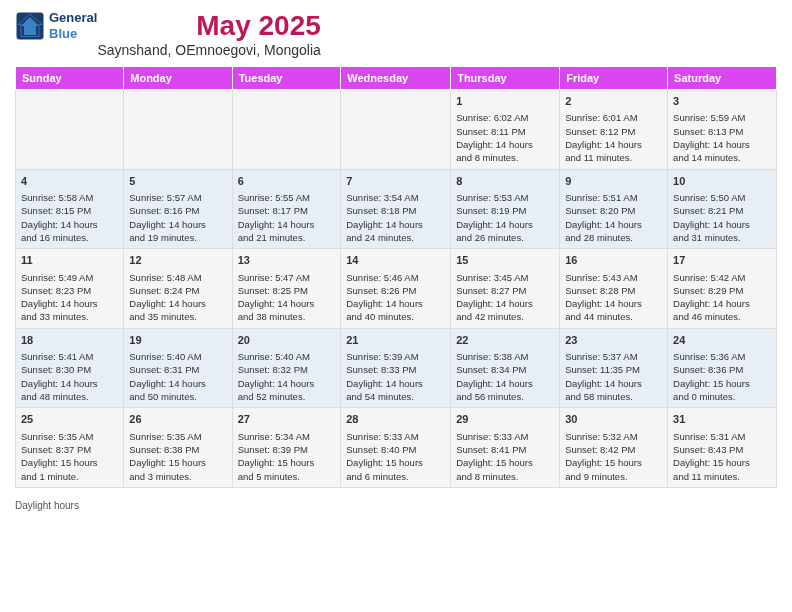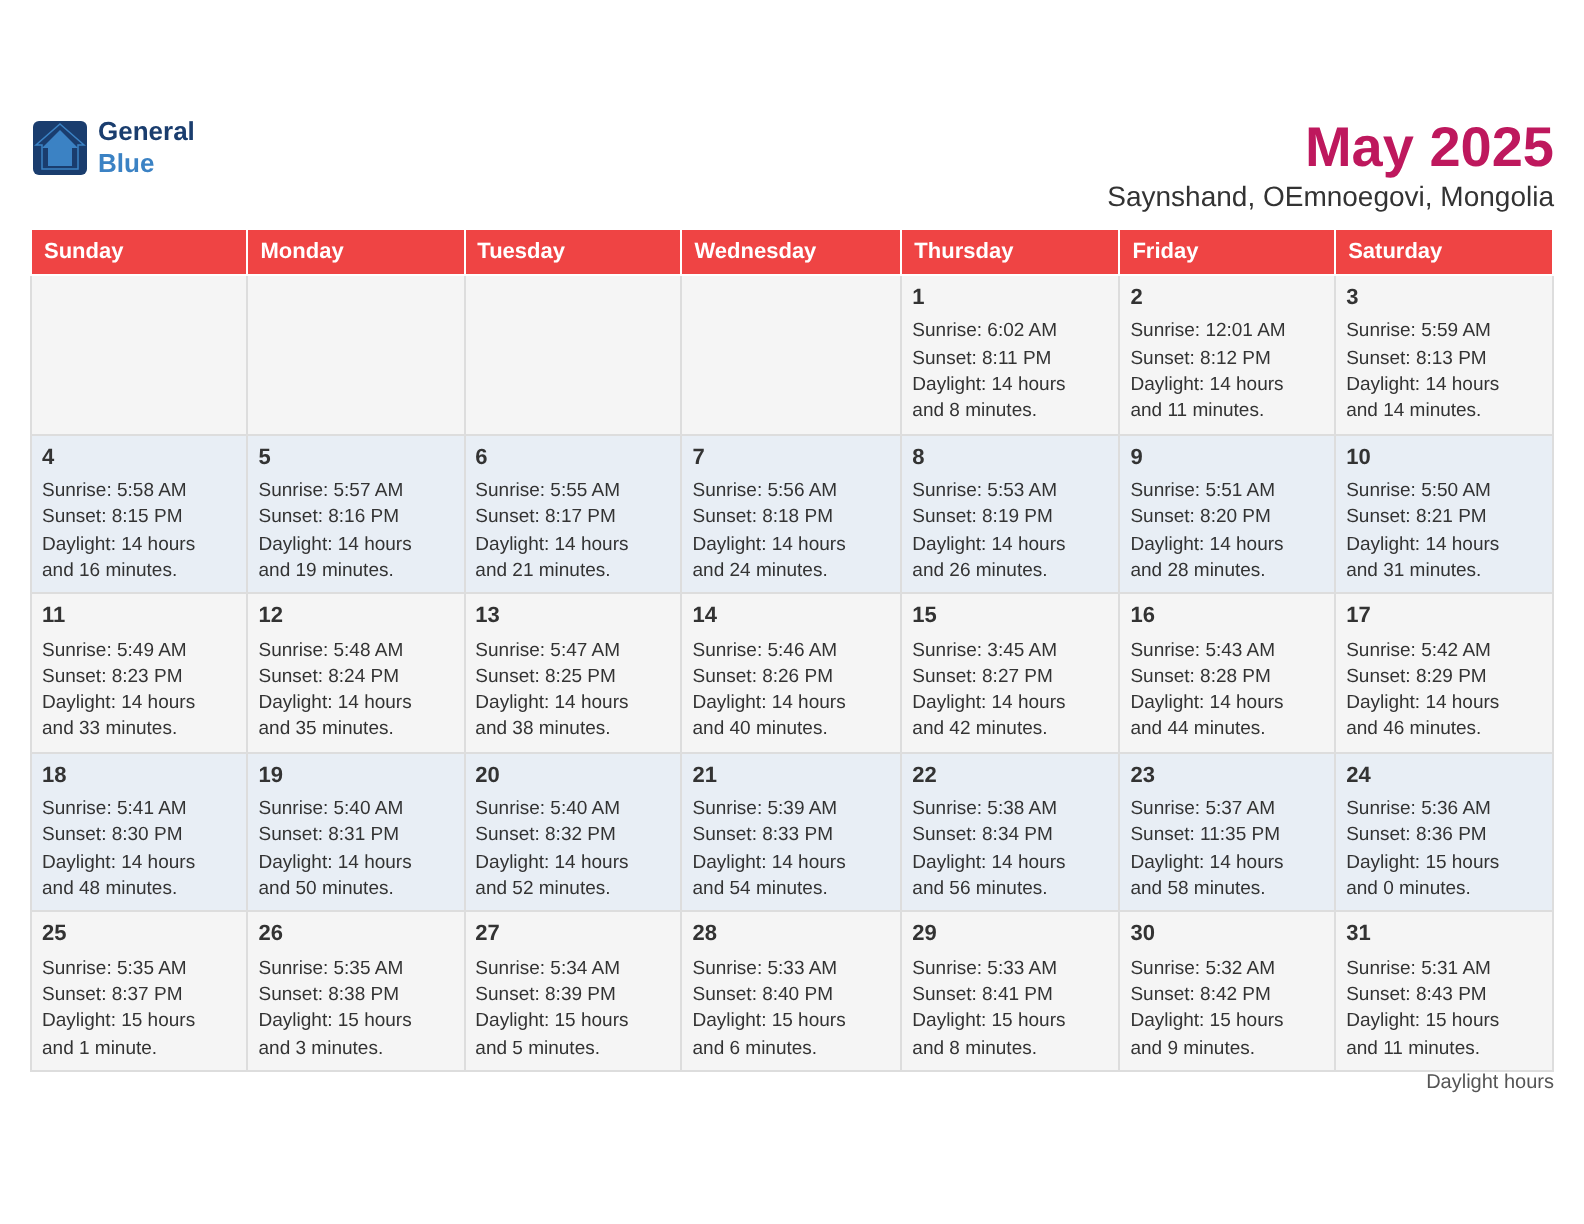--- a/index.html
+++ b/index.html
@@ -10,24 +10,22 @@
       background: #fff;
       overflow: hidden;
     }
     .page {
       width: 792px;
       height: 612px;
       padding: 10px 15px;
     }
     .header {
       display: flex;
-      justify-content: space-between;
       align-items: flex-start;
       margin-bottom: 8px;
-      margin-top: 48px;
     }
     .logo {
       display: flex;
       align-items: center;
       gap: 4px;
     }
     .logo-text {
       font-size: 13px;
       font-weight: bold;
       color: #1a3d6e;
@@ -49,21 +47,21 @@
     .sub-title {
       font-size: 14px;
       color: #333;
     }
     table {
       width: 100%;
       border-collapse: collapse;
       font-size: 9.5px;
     }
     thead tr th {
-      background-color: #ef4444;
+      background-color: #d946ef;
       color: #fff;
       text-align: left;
       padding: 5px 6px;
       font-size: 11px;
       font-weight: bold;
       border: 1px solid #fff;
     }
     tbody tr td {
       vertical-align: top;
       padding: 4px 5px;
@@ -82,24 +80,24 @@
     .day-num {
       font-weight: bold;
       font-size: 11px;
       display: block;
       margin-bottom: 2px;
     }
     .empty-cell {
       background-color: #f5f5f5;
     }
     .footer-note {
-      text-align: right;
+      text-align: left;
       font-size: 10px;
       color: #555;
-      margin-top: 0;
+      margin-top: 12px;
     }
   </style>
 </head>
 <body>
 
 <div class="page">
   <div class="header">
     <div class="logo">
       <svg class="logo-icon" viewBox="0 0 40 40">
         <rect x="2" y="2" width="36" height="36" rx="4" fill="#1a3d6e"></rect>
@@ -137,21 +135,21 @@
           <td class="empty-cell"></td>
           <td>
             <span class="day-num">1</span>
             <div>Sunrise: 6:02 AM</div>
             <div>Sunset: 8:11 PM</div>
             <div>Daylight: 14 hours</div>
             <div>and 8 minutes.</div>
           </td>
           <td>
             <span class="day-num">2</span>
-            <div>Sunrise: 12:01 AM</div>
+            <div>Sunrise: 6:01 AM</div>
             <div>Sunset: 8:12 PM</div>
             <div>Daylight: 14 hours</div>
             <div>and 11 minutes.</div>
           </td>
           <td>
             <span class="day-num">3</span>
             <div>Sunrise: 5:59 AM</div>
             <div>Sunset: 8:13 PM</div>
             <div>Daylight: 14 hours</div>
             <div>and 14 minutes.</div>
@@ -174,21 +172,21 @@
           </td>
           <td>
             <span class="day-num">6</span>
             <div>Sunrise: 5:55 AM</div>
             <div>Sunset: 8:17 PM</div>
             <div>Daylight: 14 hours</div>
             <div>and 21 minutes.</div>
           </td>
           <td>
             <span class="day-num">7</span>
-            <div>Sunrise: 5:56 AM</div>
+            <div>Sunrise: 3:54 AM</div>
             <div>Sunset: 8:18 PM</div>
             <div>Daylight: 14 hours</div>
             <div>and 24 minutes.</div>
           </td>
           <td>
             <span class="day-num">8</span>
             <div>Sunrise: 5:53 AM</div>
             <div>Sunset: 8:19 PM</div>
             <div>Daylight: 14 hours</div>
             <div>and 26 minutes.</div>

